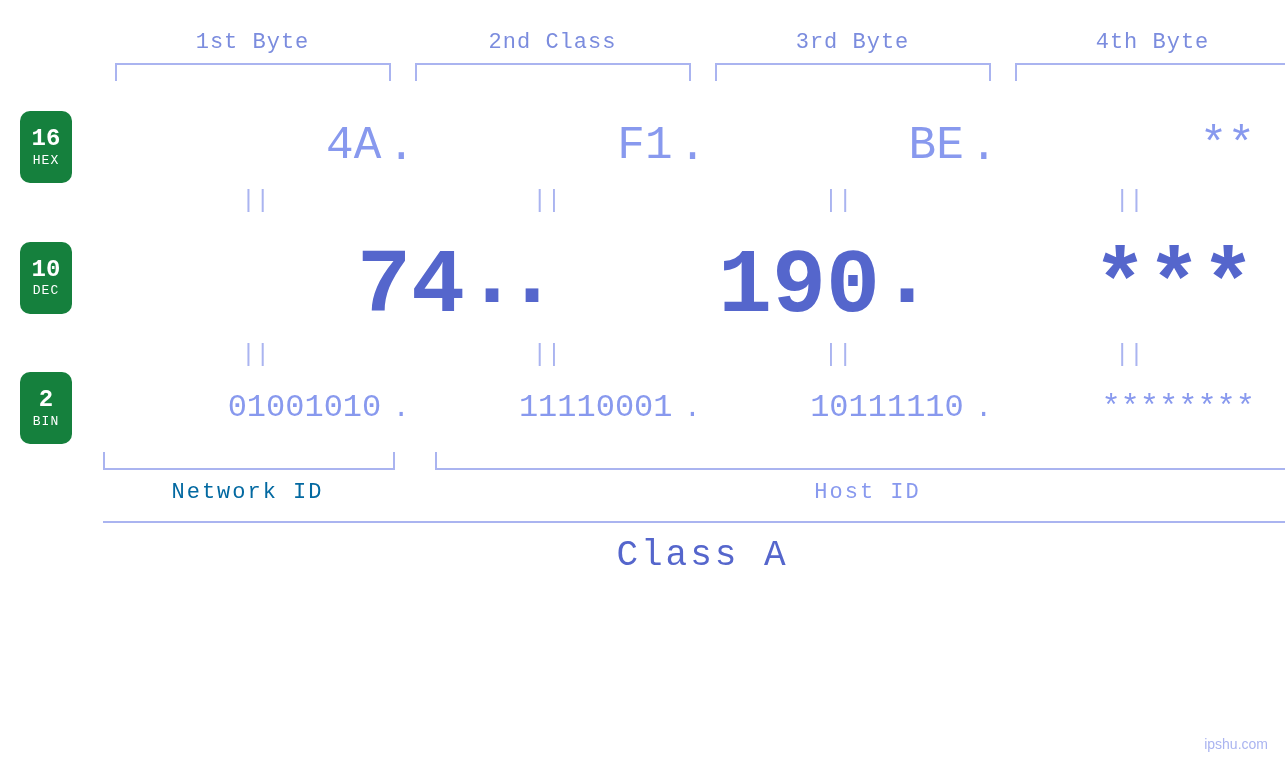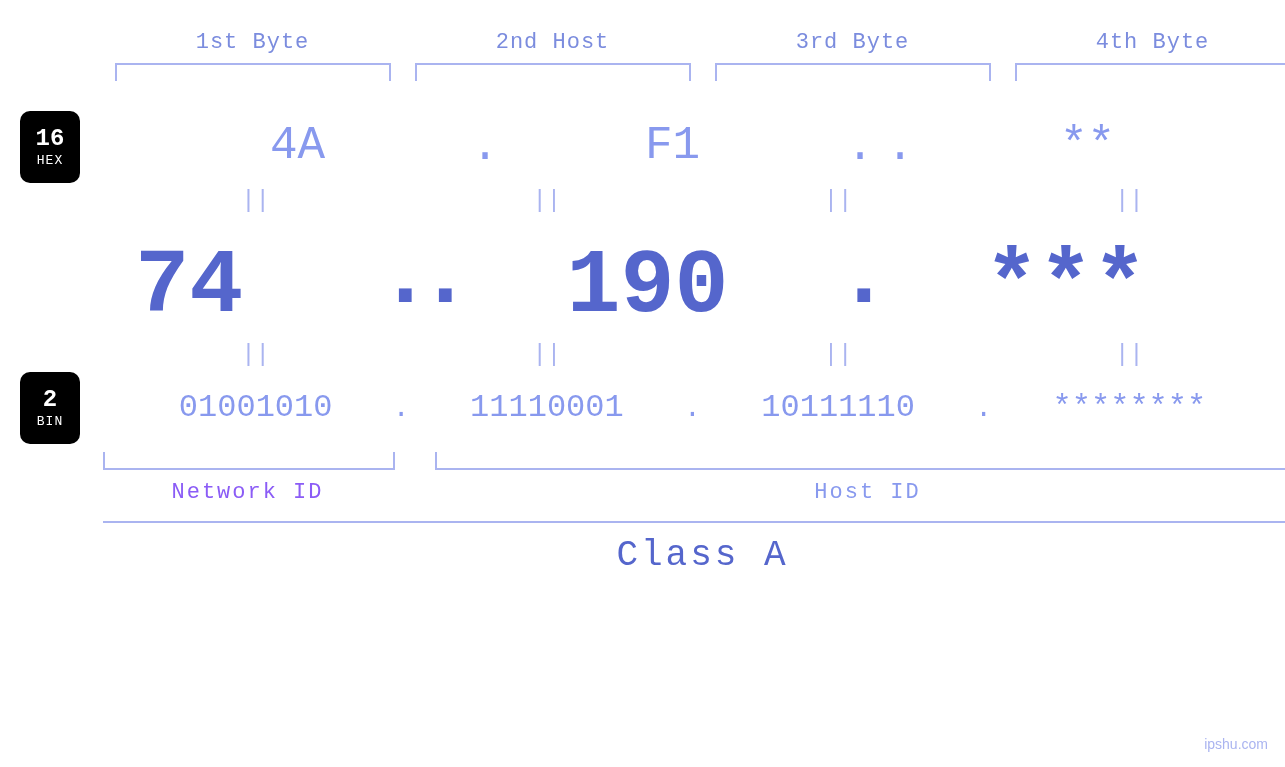--- a/index.html
+++ b/index.html
@@ -55,23 +55,23 @@
       flex: 1;
       height: 18px;
       margin: 0 12px;
       border-top: 2px solid #aab4f0;
       border-left: 2px solid #aab4f0;
       border-right: 2px solid #aab4f0;
       border-bottom: none;
     }
 
     .badge {
-      width: 60px;
+      width: 52px;
       height: 72px;
-      background: #000000;
+      background: #15803d;
       border-radius: 10px;
       display: flex;
       flex-direction: column;
       align-items: center;
       justify-content: center;
       margin-bottom: 0;
     }
 
     .badge-number {
       color: white;
@@ -81,21 +81,21 @@
     }
 
     .badge-label {
       color: white;
       font-size: 13px;
       letter-spacing: 1px;
     }
 
     .cell {
       flex: 1;
-      text-align: center;
+      text-align: right;
       color: #6677cc;
       font-family: 'Courier New', Courier, monospace;
     }
 
     .dot {
       width: 40px;
       text-align: center;
       color: #6677cc;
       font-family: 'Courier New', Courier, monospace;
       flex-shrink: 0;
@@ -162,21 +162,21 @@
 
     .bottom-labels {
       display: flex;
       width: 100%;
       margin-top: 10px;
     }
 
     .network-id-label {
       flex: 1;
       text-align: center;
-      color: #8b5cf6;
+      color: #0369a1;
       font-size: 22px;
       font-family: 'Courier New', Courier, monospace;
       letter-spacing: 2px;
     }
 
     .host-id-label {
       flex: 3;
       text-align: center;
       color: #8899ee;
       font-size: 22px;
@@ -238,21 +238,21 @@
       padding-right: 30px;
     }
   </style>
 </head>
 <body>
 
 <div class="main-container">
 
   <div class="byte-headers">
     <div class="byte-header">1st Byte</div>
-    <div class="byte-header">2nd Host</div>
+    <div class="byte-header">2nd Class</div>
     <div class="byte-header">3rd Byte</div>
     <div class="byte-header">4th Byte</div>
   </div>
 
   <div class="bracket-row">
     <div class="bracket"></div>
     <div class="bracket"></div>
     <div class="bracket"></div>
     <div class="bracket"></div>
   </div>
@@ -262,39 +262,46 @@
       <div class="badge">
         <span class="badge-number">16</span>
         <span class="badge-label">HEX</span>
       </div>
     </div>
     <div class="right-data-cells">
       <div class="cell hex-val">4A</div>
       <div class="dot hex-dot">.</div>
       <div class="cell hex-val">F1</div>
       <div class="dot hex-dot">.</div>
+      <div class="cell hex-val">BE</div>
       <div class="dot hex-dot">.</div>
       <div class="cell hex-val">**</div>
     </div>
   </div>
 
   <div class="row-group">
     <div class="left-badge-cell"></div>
     <div class="right-data-cells equals-row">
       <div class="cell equals-cell">||</div>
       <div class="equals-dot-spacer"></div>
       <div class="cell equals-cell">||</div>
       <div class="equals-dot-spacer"></div>
       <div class="cell equals-cell">||</div>
       <div class="equals-dot-spacer"></div>
       <div class="cell equals-cell">||</div>
     </div>
   </div>
 
   <div class="row-group">
+    <div class="left-badge-cell">
+      <div class="badge">
+        <span class="badge-number">10</span>
+        <span class="badge-label">DEC</span>
+      </div>
+    </div>
     <div class="right-data-cells">
       <div class="cell dec-val">74</div>
       <div class="dot dec-dot">.</div>
       <div class="dot dec-dot">.</div>
       <div class="cell dec-val">190</div>
       <div class="dot dec-dot">.</div>
       <div class="cell dec-val">***</div>
     </div>
   </div>
 

